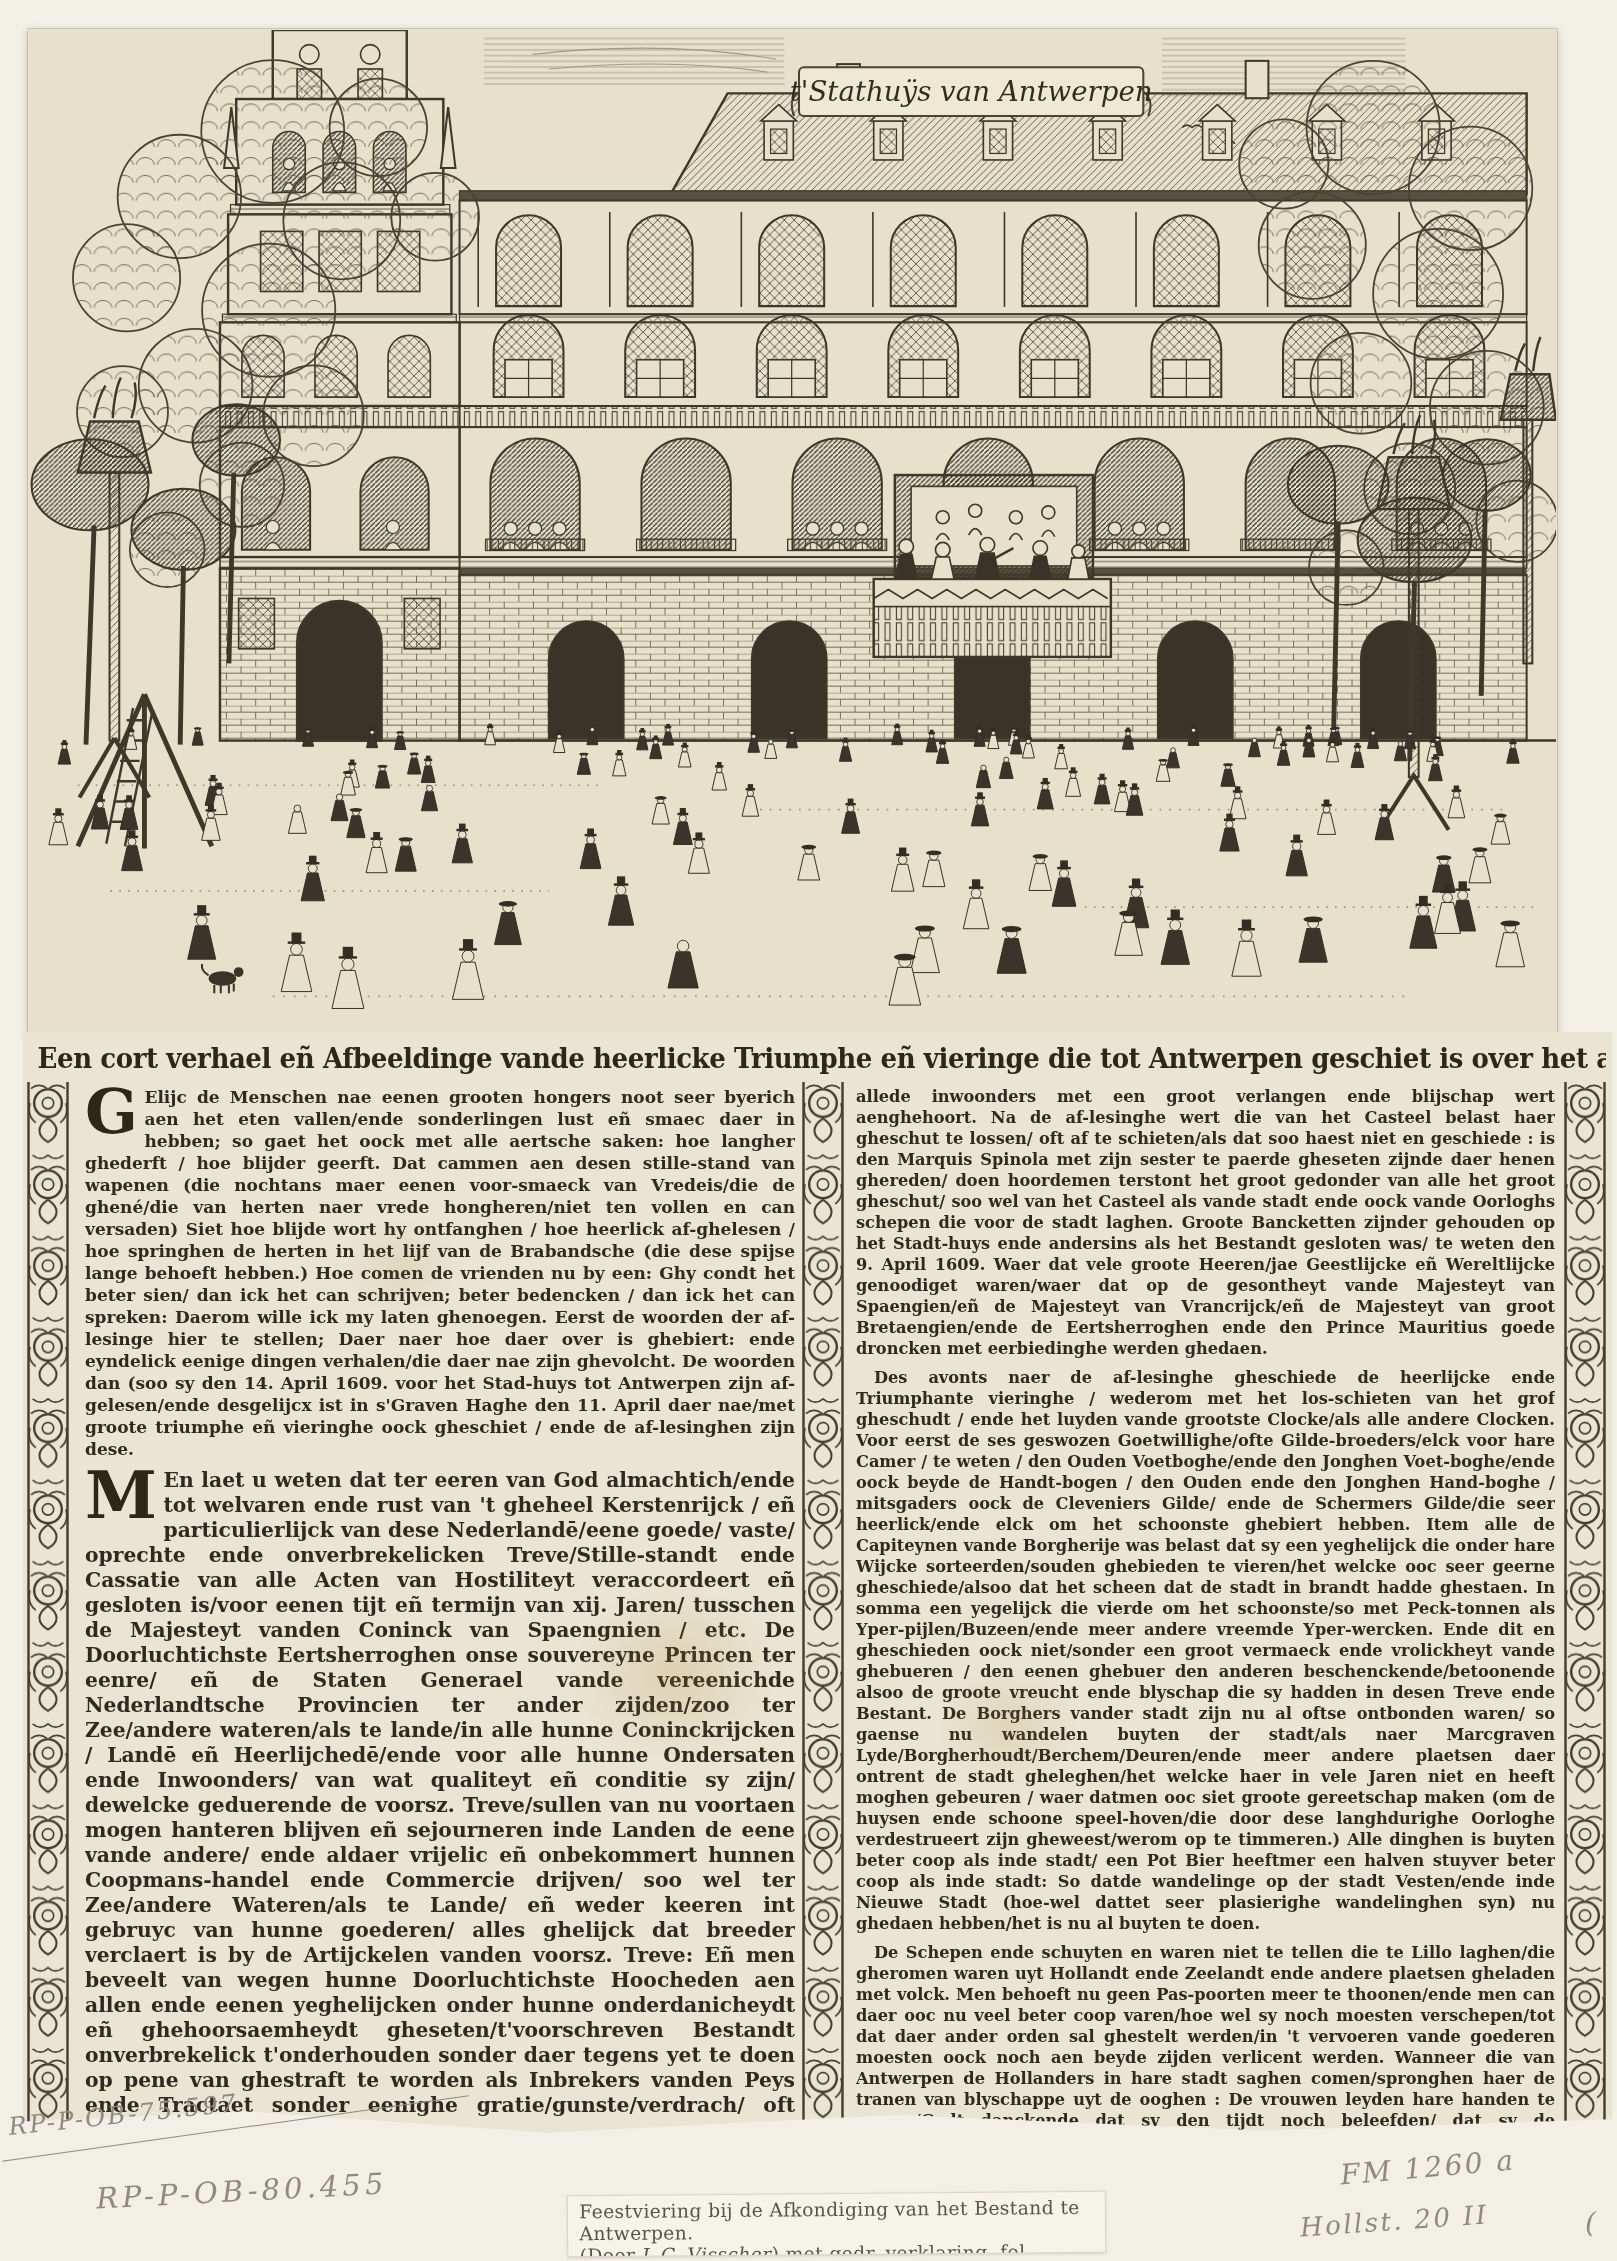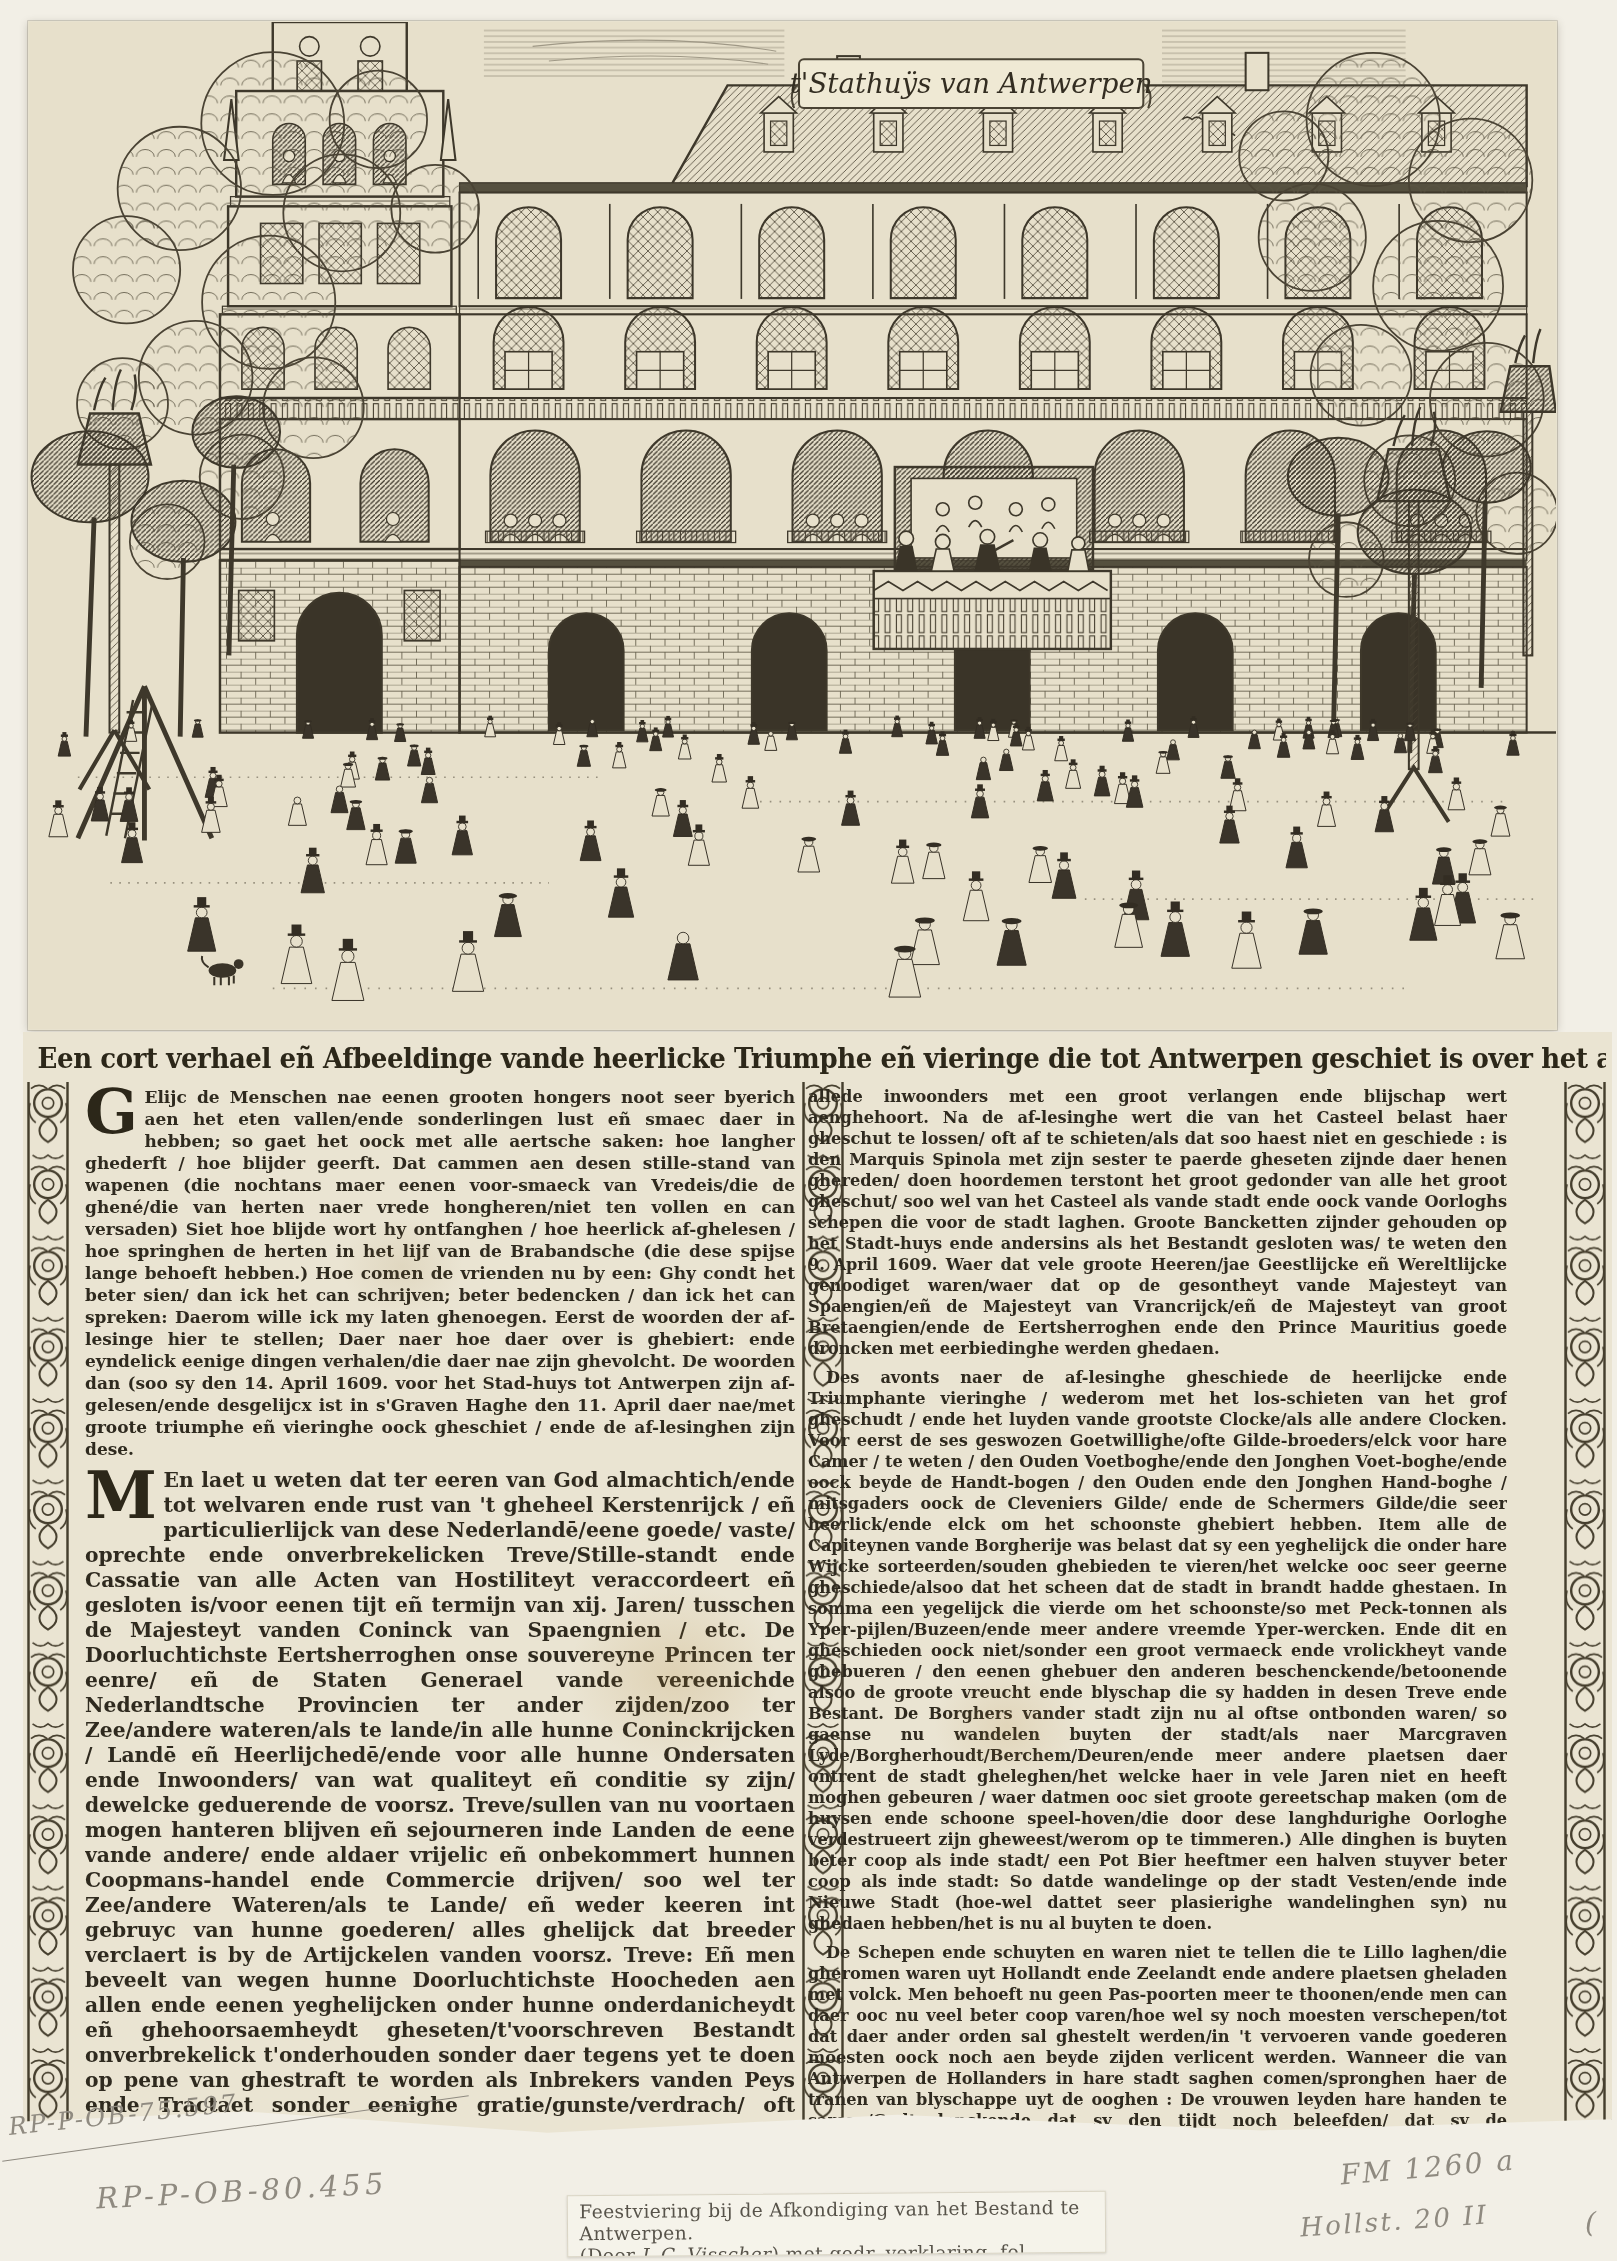--- a/index.html
+++ b/index.html
@@ -6,21 +6,21 @@
   body{
     width:1618px;height:2261px;position:relative;overflow:hidden;
     background:#f2efe6;
     font-family:"DejaVu Serif", serif;
     color:#2e2a21;
   }
   .sheet{
     position:absolute;background:#e8e2cf;
     box-shadow:0 2.4px 8.1px rgba(60,50,30,.25), 0 0 0 0.8px rgba(90,80,55,.25);
   }
-  #sheet-top{left:28px;top:21px;width:1529px;height:1009px;}
+  #sheet-top{left:28px;top:29px;width:1529px;height:1009px;}
   #sheet-bottom{
     left:23px;top:1032px;width:1589px;height:1114px;background:#eae4d2;
     clip-path:polygon(0 0,100% 0,100% 97.6%,78% 98.6%,55% 97.2%,33% 98.8%,14% 96.9%,0 97.8%);
   }
   .stain{position:absolute;border-radius:50%;pointer-events:none;}
   .s1{left:569px;top:1584px;width:211px;height:179px;background:radial-gradient(closest-side,rgba(176,134,58,.20),rgba(176,134,58,0));}
   .s2{left:934px;top:1665px;width:146px;height:122px;background:radial-gradient(closest-side,rgba(176,134,58,.16),rgba(176,134,58,0));}
   .s3{left:341px;top:1218px;width:122px;height:97px;background:radial-gradient(closest-side,rgba(150,120,60,.12),rgba(150,120,60,0));}
 
   #engraving{position:absolute;left:0.8px;top:0.8px;}
@@ -37,21 +37,21 @@
   .orn-strip{position:absolute;top:50px;height:1053px;}
   #strip-left{left:3.2px;width:44px;}
   #strip-center{left:778px;width:44px;}
   #strip-right{left:1540px;width:44px;}
 
   .col{
     position:absolute;top:54px;height:1046px;overflow:hidden;
     text-align:justify;color:#2f2a1f;
   }
   #col-left{left:62px;width:710px;font-size:17px;line-height:22px;font-weight:700;}
-  #col-right{left:785px;width:699px;font-size:16.2px;line-height:21px;font-weight:700;}
+  #col-right{left:833px;width:699px;font-size:16.2px;line-height:21px;font-weight:700;}
   .col p{margin:0 0 8.1px 0;}
   .col p.indent{text-indent:18px;}
   #col-left .big{font-size:20.3px;line-height:25px;}
   .dropcap{
     float:left;font-weight:700;color:#2c2719;
     padding:1.6px 6.5px 0 0;line-height:.78;
   }
   .dc-g{font-size:62px;}
   .dc-m{font-size:65px;}
 

